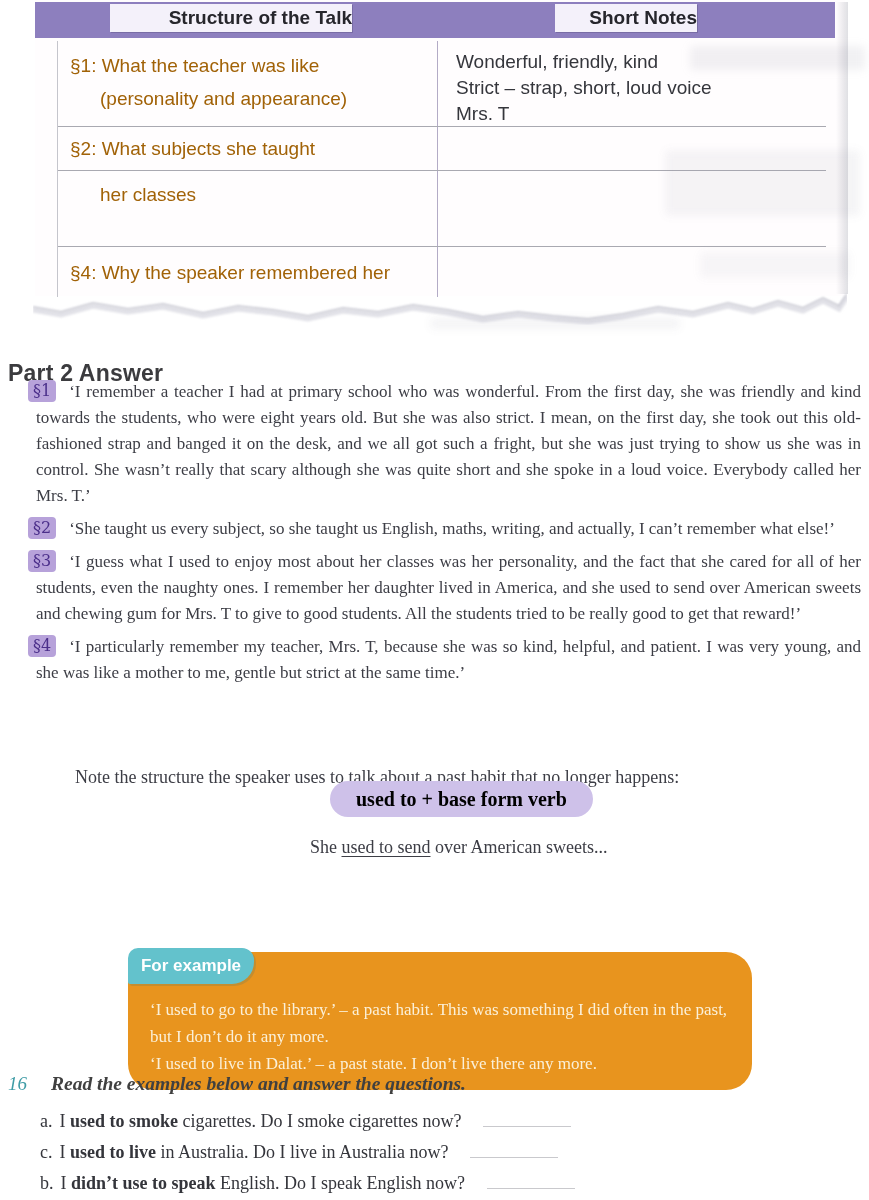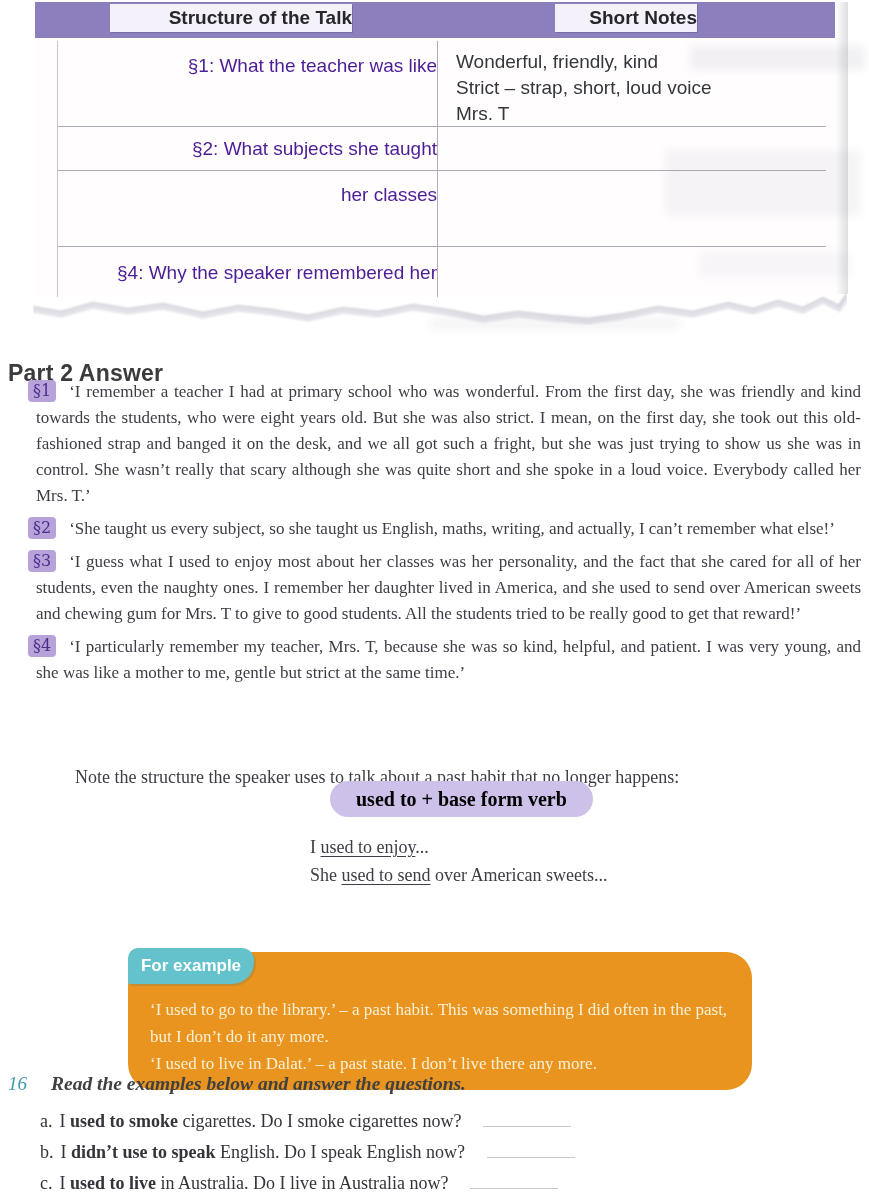--- a/index.html
+++ b/index.html
@@ -13,21 +13,21 @@
     background:linear-gradient(to right,rgba(0,0,0,0),rgba(95,95,115,.20));}
   .band{position:absolute;left:0;top:2px;width:800px;height:36px;background:#8d7fbe;}
   .hdr-box{position:absolute;top:4px;height:28px;background:#f4f1fa;color:#26262c;
     font:700 19px/28px "Liberation Sans",sans-serif;text-align:right;box-shadow:1px 1px 0 rgba(60,50,90,.25);}
   .hdr-structure{left:75px;width:242px;}
   .hdr-notes{left:520px;width:142px;}
   .tbl{position:absolute;left:22px;top:41px;width:768px;border-left:1px solid #c5c5cc;}
   .trow{display:flex;border-bottom:1px solid #a9a9b1;box-sizing:border-box;}
   .trow:last-child{border-bottom:none;}
   .cell-l{width:380px;box-sizing:border-box;padding-left:12px;border-right:1px solid #b3abc6;
-    color:#4c1d95;font:400 19px/33px "Liberation Sans",sans-serif;text-align:right;}
+    color:#a16207;font:400 19px/33px "Liberation Sans",sans-serif;}
   .cell-r{flex:1;box-sizing:border-box;padding-left:18px;color:#35363c;
     font:400 19px/26px "Liberation Sans",sans-serif;}
   .line{display:block;}
   .indent{padding-left:30px;}
   .r1{height:86px}.r1 .cell-l{padding-top:8px}.r1 .cell-r{padding-top:8px}
   .r2{height:44px}.r2 .cell-l{padding-top:5px}
   .r3{height:76px}.r3 .cell-l{padding-top:7px}
   .r4{height:50px}.r4 .cell-l{padding-top:9px}
   .torn{position:absolute;left:33px;top:291px;width:814px;height:40px;}
   .ghost{position:absolute;background:rgba(150,150,162,.13);filter:blur(4px);border-radius:4px;}
@@ -72,20 +72,21 @@
 
 <div class="paper">
   <div class="band"></div>
   <div class="hdr-box hdr-structure">Structure of the Talk</div>
   <div class="hdr-box hdr-notes">Short Notes</div>
 
   <div class="tbl">
     <div class="trow r1">
       <div class="cell-l">
         <span class="line">§1: What the teacher was like</span>
+        <span class="line indent">(personality and appearance)</span>
       </div>
       <div class="cell-r">
         <span class="line">Wonderful, friendly, kind</span>
         <span class="line">Strict – strap, short, loud voice</span>
         <span class="line">Mrs. T</span>
       </div>
     </div>
     <div class="trow r2">
       <div class="cell-l">
         <span class="line">§2: What subjects she taught</span>
@@ -138,37 +139,36 @@
   <p class="para">
     <span class="sbadge">§4</span><span>‘I particularly remember my teacher, Mrs. T, because she was so kind, helpful, and patient. I was very young, and she was like a mother to me, gentle but strict at the same time.’</span>
   </p>
 </div>
 
 <p class="note-line">Note the structure the speaker uses to talk about a past habit that no longer happens:</p>
 
 <div class="pill">used to + base form verb</div>
 
 <div class="ex-lines">
-  <p><span>I </span><span class="u">used to enjoy</span><span>...</span></p>
   <p><span>She </span><span class="u">used to send</span><span> over American sweets...</span></p>
 </div>
 
 <div class="obox">
   <div class="tab">For example</div>
   <p>‘I used to go to the library.’ – a past habit. This was something I did often in the past, but I don’t do it any more.</p>
   <p>‘I used to live in Dalat.’ – a past state. I don’t live there any more.</p>
 </div>
 
 <p class="exline">
   <span class="exnum">16</span><span class="exinstr">Read the examples below and answer the questions.</span>
 </p>
 
 <div class="qitems">
   <div class="qitem">
     <span class="qletter">a.</span><span>I </span><b>used to smoke</b><span> cigarettes. Do I smoke cigarettes now?</span><span class="blank"></span>
   </div>
   <div class="qitem">
-    <span class="qletter">b.</span><span>I </span><b>didn’t use to speak</b><span> English. Do I speak English now?</span><span class="blank"></span>
+    <span class="qletter">c.</span><span>I </span><b>used to live</b><span> in Australia. Do I live in Australia now?</span><span class="blank"></span>
   </div>
   <div class="qitem">
-    <span class="qletter">c.</span><span>I </span><b>used to live</b><span> in Australia. Do I live in Australia now?</span><span class="blank"></span>
+    <span class="qletter">b.</span><span>I </span><b>didn’t use to speak</b><span> English. Do I speak English now?</span><span class="blank"></span>
   </div>
 </div>
 
 </body></html>

